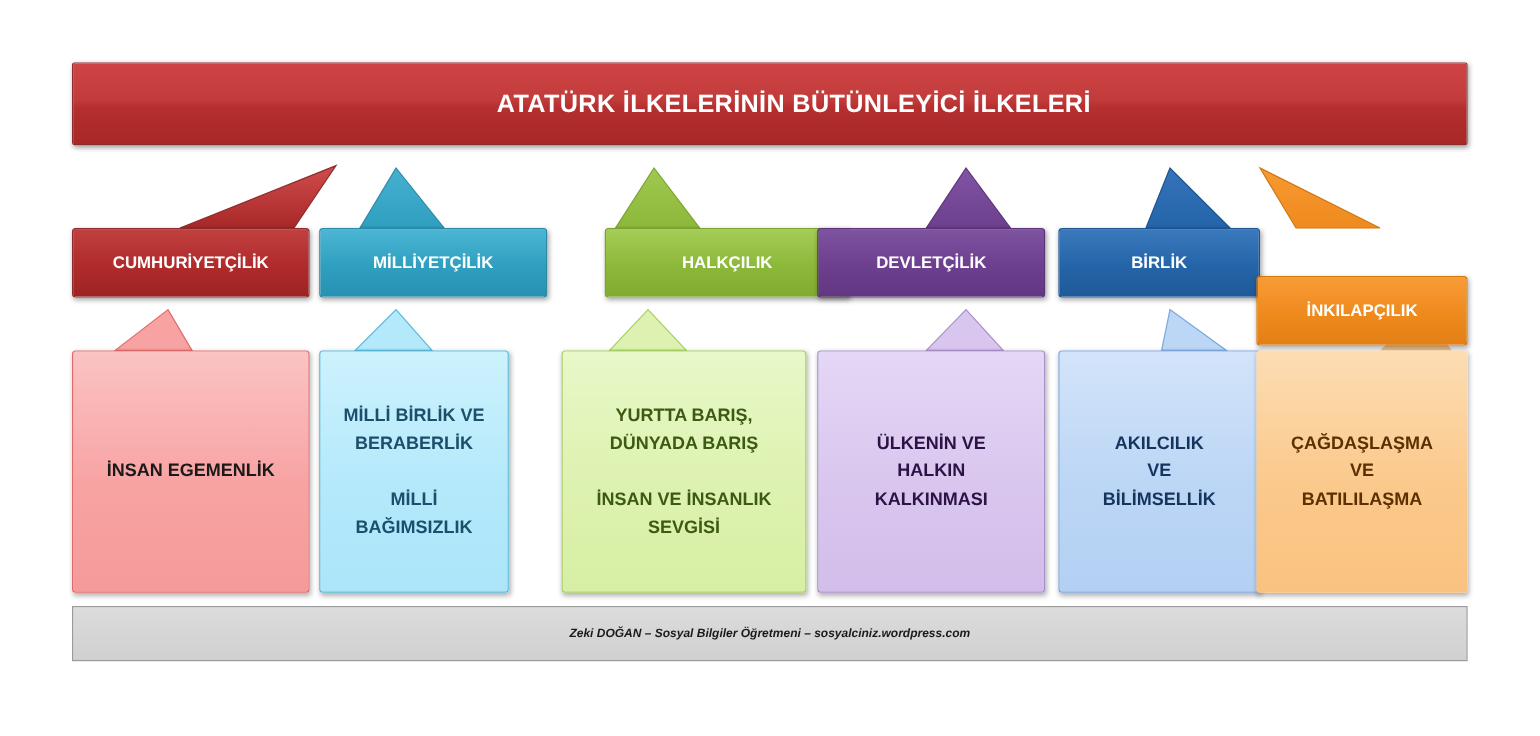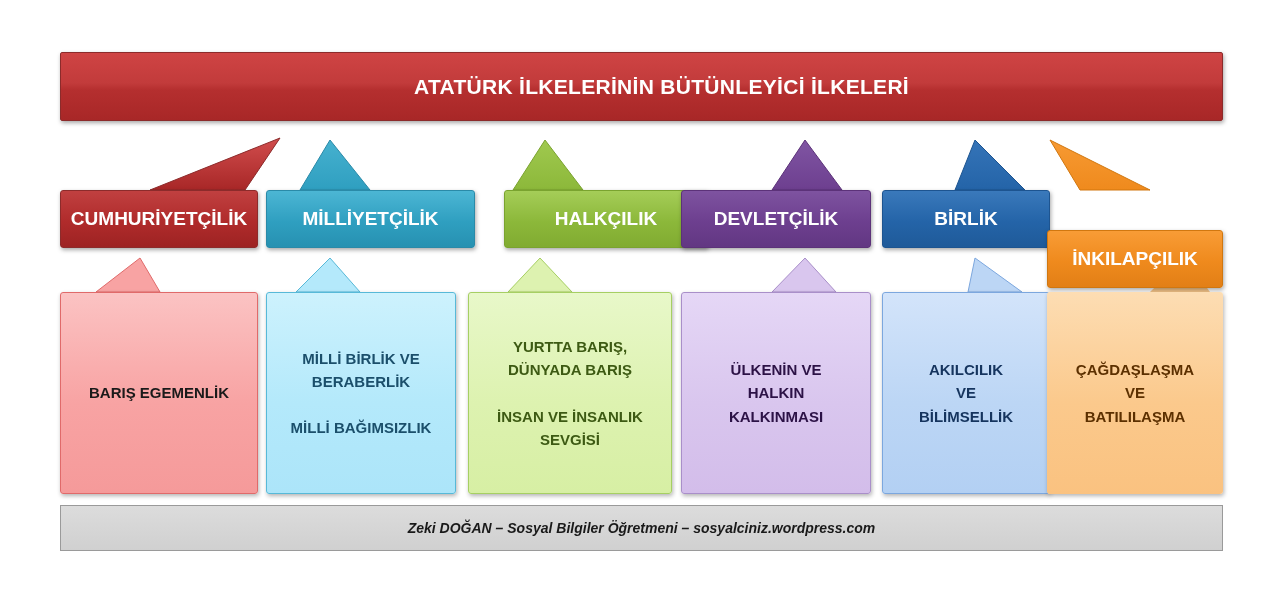--- a/index.html
+++ b/index.html
@@ -48,21 +48,21 @@
     top: 190px;
     height: 58px;
     border-radius: 3px;
     display: flex;
     align-items: center;
     justify-content: center;
     box-shadow: 1px 2px 4px rgba(0,0,0,0.35);
   }
   .principle .t {
     color: #ffffff;
-    font-size: 19px;
+    font-size: 14px;
     font-weight: bold;
     text-align: left;
     padding: 0 4px;
     line-height: 1.1;
   }
 
   
   .detail {
     position: absolute;
     top: 292px;
@@ -89,21 +89,21 @@
     top: 505px;
     width: 1163px;
     height: 46px;
     background: linear-gradient(to bottom, #dcdcdc 0%, #d0d0d0 100%);
     border: 1px solid #9a9a9a;
     display: flex;
     align-items: center;
     justify-content: center;
   }
   #footer .t {
-    font-size: 14px;
+    font-size: 10px;
     font-weight: bold;
     font-style: italic;
     color: #1a1a1a;
     text-align: right;
   }
 </style>
 </head>
 <body>
 
 <div id="canvas">
@@ -157,45 +157,45 @@
   </svg>
 
   <div id="title-banner">
     <span class="t">ATATÜRK İLKELERİNİN BÜTÜNLEYİCİ İLKELERİ</span>
   </div>
 
   <div class="principle" style="left:60px;  width:198px; background:linear-gradient(to bottom,#c04040 0%,#b02b2b 55%,#9d2323 100%); border:1px solid #8c2b2b;">
     <span class="t">CUMHURİYETÇİLİK</span>
   </div>
 
-  <div class="principle" style="left:266px; width:209px; background:linear-gradient(to bottom,#4cb6d4 0%,#2f9fc0 55%,#2791b1 100%); border:1px solid #2a8aa8;">
+  <div class="principle" style="left:266px; width:190px; background:linear-gradient(to bottom,#4cb6d4 0%,#2f9fc0 55%,#2791b1 100%); border:1px solid #2a8aa8;">
     <span class="t">MİLLİYETÇİLİK</span>
   </div>
 
   <div class="principle" style="left:468px; width:204px; background:linear-gradient(to bottom,#a5cd58 0%,#8cb83a 55%,#81ab31 100%); border:1px solid #7aa32f;margin-left:36px;">
     <span class="t">HALKÇILIK</span>
   </div>
 
   <div class="principle" style="left:681px; width:190px; background:linear-gradient(to bottom,#7e53a0 0%,#6d3f8f 55%,#623782 100%); border:1px solid #5c3279;">
     <span class="t">DEVLETÇİLİK</span>
   </div>
 
   <div class="principle" style="left:882px; width:168px; background:linear-gradient(to bottom,#3a79bb 0%,#2464a8 55%,#1f5a99 100%); border:1px solid #1d5490;">
     <span class="t">BİRLİK</span>
   </div>
 
   <div class="principle" style="left:1047px; width:176px; background:linear-gradient(to bottom,#f89c36 0%,#ef8a1d 55%,#e27f16 100%); border:1px solid #d1770f;margin-top:40px;">
     <span class="t">İNKILAPÇILIK</span>
   </div>
 
   <div class="detail" style="left:60px;  width:198px; background:linear-gradient(to bottom,#fbc3c3 0%,#f8a3a3 55%,#f59a9a 100%); border:1px solid #e06a6a;">
-    <span class="t" style="color:#1a1a1a;">BARIŞ EGEMENLİK</span>
-  </div>
-
-  <div class="detail" style="left:266px; width:190px; background:linear-gradient(to bottom,#cdf2fd 0%,#b4e9fb 55%,#ace5f9 100%); border:1px solid #57b9d8;">
+    <span class="t" style="color:#1a1a1a;">İNSAN EGEMENLİK</span>
+  </div>
+
+  <div class="detail" style="left:266px; width:158px; background:linear-gradient(to bottom,#cdf2fd 0%,#b4e9fb 55%,#ace5f9 100%); border:1px solid #57b9d8;">
     <span class="t" style="color:#1b4f6b;">MİLLİ BİRLİK VE
 BERABERLİK
 
 MİLLİ BAĞIMSIZLIK</span>
   </div>
 
   <div class="detail" style="left:468px; width:204px; background:linear-gradient(to bottom,#e8f8c9 0%,#ddf2b0 55%,#d7efa4 100%); border:1px solid #a6cf63;">
     <span class="t" style="color:#3d5a13;">YURTTA BARIŞ,
 DÜNYADA BARIŞ
 

